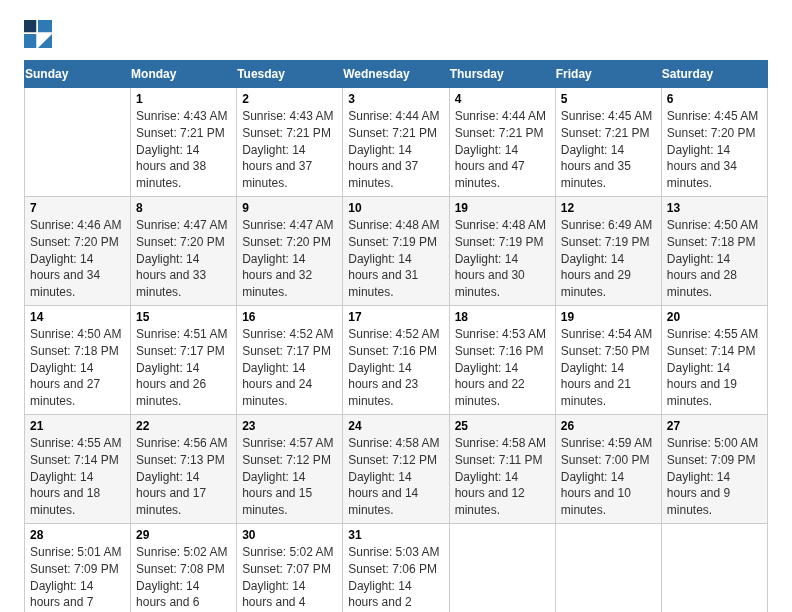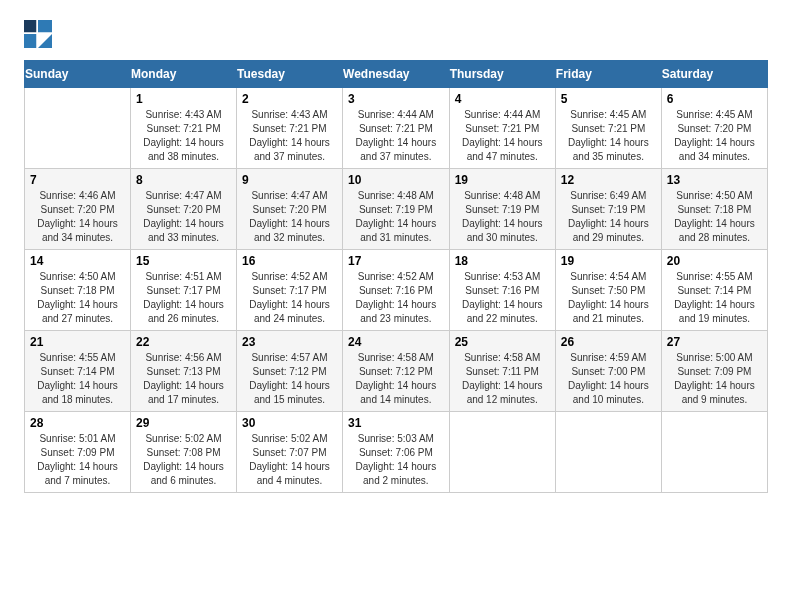--- a/index.html
+++ b/index.html
@@ -64,23 +64,22 @@
       background: #f5f5f5;
     }
     .day-number {
       font-weight: bold;
       font-size: 12px;
       margin-bottom: 2px;
       display: block;
     }
     .day-info {
       color: #333;
-      font-size: 10px;
+      font-size: 12px;
       line-height: 1.4;
-      text-align: center;
     }
     .empty-cell {
       background: #fff !important;
     }
   </style>
 </head>
 <body>
 
 <div class="header">
   <div class="logo">

